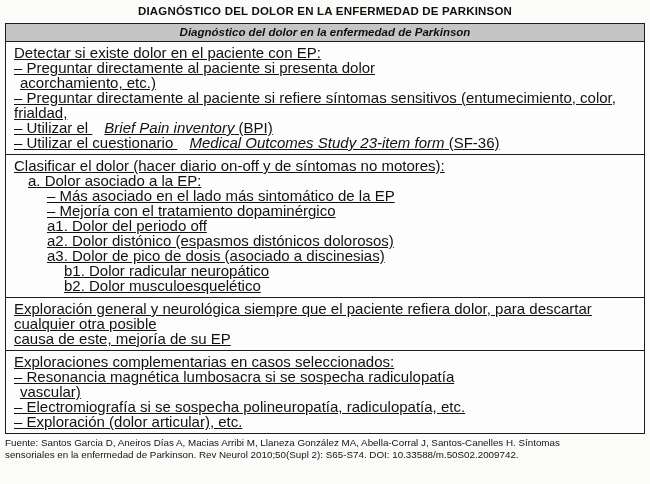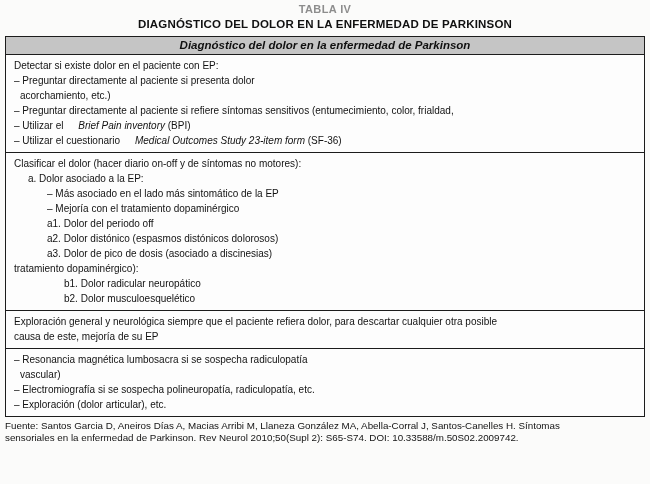--- a/index.html
+++ b/index.html
@@ -47,43 +47,43 @@
     text-align: center;
     font-style: italic;
     font-weight: bold;
     font-size: 11.5px;
     padding: 2px 0 3px 0;
     color: #101010;
   }
   .section {
     padding: 3px 8px 4px 8px;
     border-bottom: 1px solid #1c1c1c;
-    font-size: 10px;
+    font-size: 15px;
     line-height: 15px;
+    text-decoration: underline;
   }
   .section:last-child { border-bottom: none; }
   .line { white-space: normal; }
   .ind0 { padding-left: 0; }
   .ind1 { padding-left: 6px; }
   .ind2 { padding-left: 14px; }
   .ind3 { padding-left: 33px; }
   .ind4 { padding-left: 50px; }
   .it { font-style: italic; margin-left: 12px; }
   .footer {
     margin-top: 3px;
     font-size: 9.8px;
     line-height: 12px;
     color: #141414;
   }
 </style>
 </head>
 <body>
 
 <div class="page">
-  <div class="title-small">TABLA IV</div>
   <div class="title-main">DIAGNÓSTICO DEL DOLOR EN LA ENFERMEDAD DE PARKINSON</div>
 
   <div class="table">
     <div class="table-header">Diagnóstico del dolor en la enfermedad de Parkinson</div>
     <div id="sections">
         <div class="section">
           <div class="line ind0"><span>Detectar si existe dolor en el paciente con EP:</span></div>
           <div class="line ind0"><span>– Preguntar directamente al paciente si presenta dolor</span></div>
           <div class="line ind1"><span>acorchamiento, etc.)</span></div>
           <div class="line ind0"><span>– Preguntar directamente al paciente si refiere síntomas sensitivos (entumecimiento, color, frialdad,</span></div>
@@ -91,29 +91,29 @@
           <div class="line ind0"><span>– Utilizar el cuestionario </span><span class="it">Medical Outcomes Study 23-item form</span><span> (SF-36)</span></div>
         </div>
         <div class="section">
           <div class="line ind0"><span>Clasificar el dolor (hacer diario on-off y de síntomas no motores):</span></div>
           <div class="line ind2"><span>a. Dolor asociado a la EP:</span></div>
           <div class="line ind3"><span>– Más asociado en el lado más sintomático de la EP</span></div>
           <div class="line ind3"><span>– Mejoría con el tratamiento dopaminérgico</span></div>
           <div class="line ind3"><span>a1. Dolor del periodo off</span></div>
           <div class="line ind3"><span>a2. Dolor distónico (espasmos distónicos dolorosos)</span></div>
           <div class="line ind3"><span>a3. Dolor de pico de dosis (asociado a discinesias)</span></div>
-          <div class="line ind0"><span>tratamiento dopaminérgico):</span></div>
           <div class="line ind4"><span>b1. Dolor radicular neuropático</span></div>
           <div class="line ind4"><span>b2. Dolor musculoesquelético</span></div>
         </div>
         <div class="section">
           <div class="line ind0"><span>Exploración general y neurológica siempre que el paciente refiera dolor, para descartar cualquier otra posible</span></div>
           <div class="line ind0"><span>causa de este, mejoría de su EP</span></div>
         </div>
         <div class="section">
+          <div class="line ind0"><span>Exploraciones complementarias en casos seleccionados:</span></div>
           <div class="line ind0"><span>– Resonancia magnética lumbosacra si se sospecha radiculopatía</span></div>
           <div class="line ind1"><span>vascular)</span></div>
           <div class="line ind0"><span>– Electromiografía si se sospecha polineuropatía, radiculopatía, etc.</span></div>
           <div class="line ind0"><span>– Exploración (dolor articular), etc.</span></div>
         </div>
       </div>
   </div>
 
   <div class="footer">
     <div>Fuente: Santos Garcia D, Aneiros Días A, Macias Arribi M, Llaneza González MA, Abella-Corral J, Santos-Canelles H. Síntomas</div>

